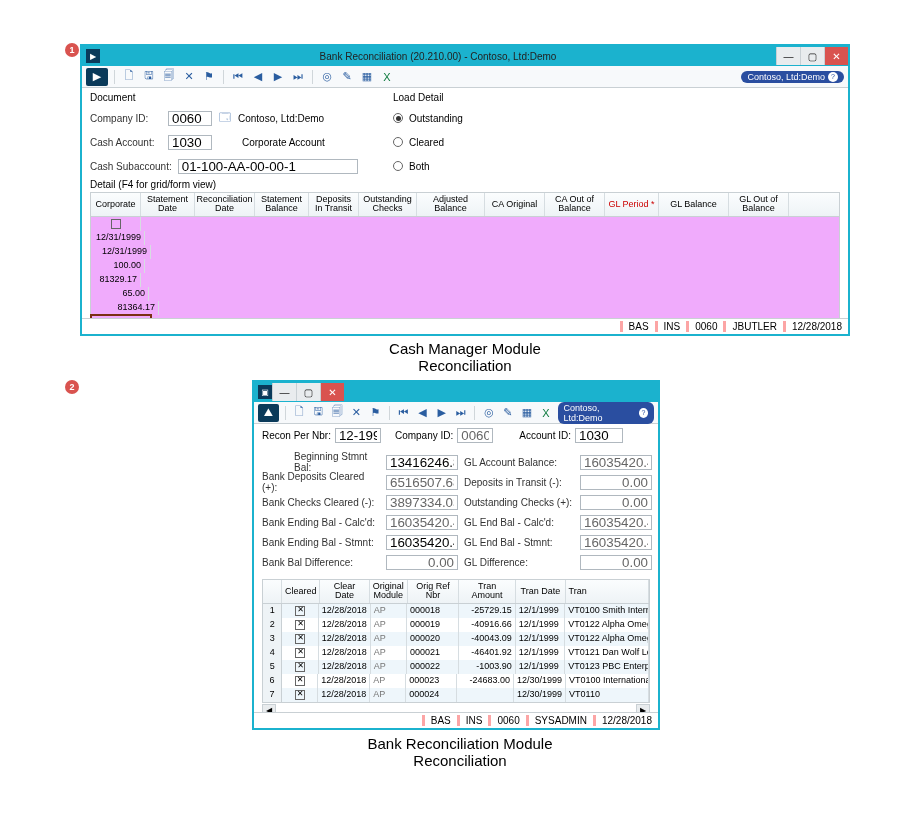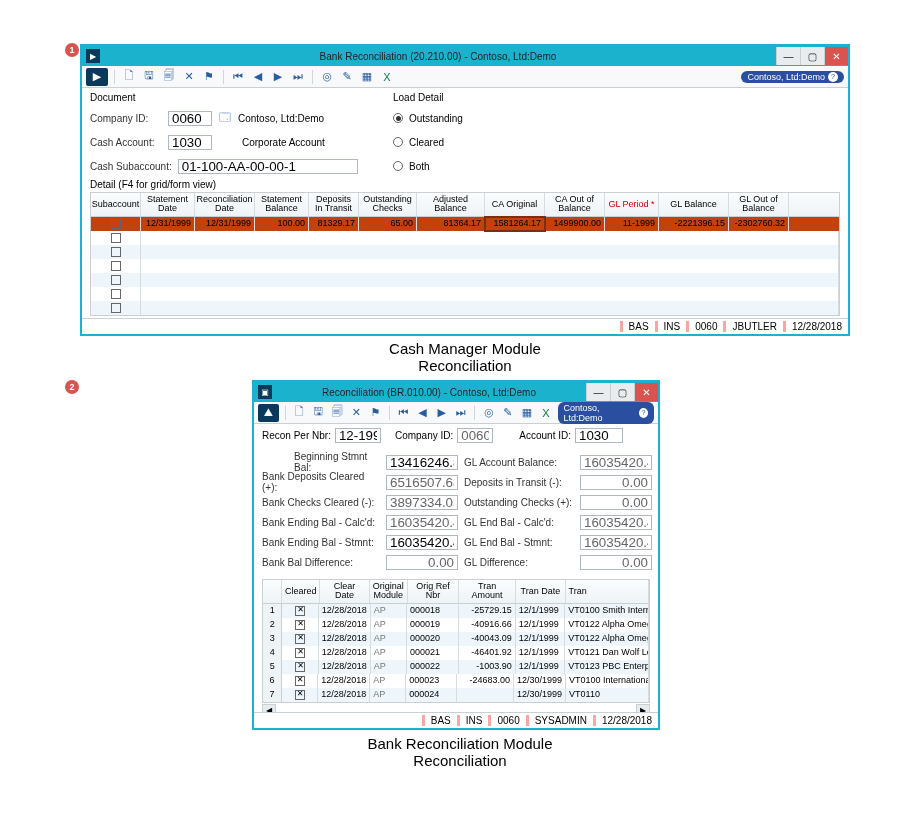--- a/index.html
+++ b/index.html
@@ -31,21 +31,21 @@
   .radio { width: 10px; height: 10px; border: 1px solid #666; border-radius: 50%; display: inline-block; vertical-align: middle; position: relative; }
   .radio.sel::after { content: ''; width: 5px; height: 5px; background: #333; border-radius: 50%; position: absolute; top: 1.5px; left: 1.5px; }
   .btn { background: linear-gradient(#fdfdfd,#eef1f3); border: 1px solid #b0b8bf; padding: 3px 10px; font-size: 10px; cursor: pointer; }
   .grid { border: 1px solid #c9d0d4; display: flex; flex-direction: column; margin-top: 2px; }
   .ghead, .grow { display: flex; }
   .ghead { background: linear-gradient(#fbfdfe,#eef3f6); border-bottom: 1px solid #c9d0d4; }
   .gc { border-right: 1px solid #d6dde1; padding: 2px 3px; font-size: 9px; display: flex; align-items: center; justify-content: center; text-align: center; line-height: 1.05; min-height: 22px; }
   .grow .gc { min-height: 14px; justify-content: flex-end; }
   .grow .gc.center { justify-content: center; }
   .grow.alt { background: #eef6fb; }
-  .grow.sel { background: #c2410c; }
+  .grow.sel { background: #f0abfc; flex-direction: column; }
   .chk { width: 10px; height: 10px; border: 1px solid #666; display: inline-block; }
   .chk.x::after { content: '✕'; font-size: 8px; position: relative; top:-2px; left: 0.5px; }
   .hl { outline: 2px solid #7a2f13; outline-offset: -1px; }
   .red { color: #c00; }
   .statusbar { border-top: 1px solid #c9d0d4; display: flex; justify-content: flex-end; gap: 0; font-size: 10px; height: 16px; align-items: center; }
   .statusbar span { border-left: 3px solid #fca5a5; padding: 0 6px; }
   .caption { position: absolute; text-align: center; font-size: 15px; }
   .cap1 { top: 340px; left: 360px; width: 210px; }
   .cap2 { top: 735px; left: 345px; width: 230px; }
   .scrollbtn { width: 14px; height: 14px; background: #e9ecee; border: 1px solid #c9d0d4; display: flex; align-items: center; justify-content: center; font-size: 8px; }
@@ -125,21 +125,21 @@
           </div>
         <div class="formrow">
             <span class="radio"></span>
             <span>Both</span>
           </div>
       </div>
     </div>
     <div style="margin-top:4px;">Detail (F4 for grid/form view)</div>
     <div class="grid">
       <div class="ghead">
-        <div class="gc w-recon">Subaccount</div>
+        <div class="gc w-recon">Corporate</div>
         <div class="gc w-sdate">Statement Date</div>
         <div class="gc w-rdate">Reconciliation Date</div>
         <div class="gc w-sbal">Statement Balance</div>
         <div class="gc w-dep">Deposits In Transit</div>
         <div class="gc w-out">Outstanding Checks</div>
         <div class="gc w-adj">Adjusted Balance</div>
         <div class="gc w-ca">CA Original</div>
         <div class="gc w-caout">CA Out of Balance</div>
         <div class="gc w-glp red">GL Period *</div>
         <div class="gc w-glb">GL Balance</div>
@@ -210,21 +210,20 @@
     <span>0060</span>
     <span>JBUTLER</span>
     <span>12/28/2018</span>
   </div>
 </div>
 <div class="caption cap1">Cash Manager Module Reconciliation</div>
 
 <div class="window win2">
   <div class="titlebar">
     <div class="ticon">▣</div>
-    <div class="ttitle">Reconciliation (BR.010.00) - Contoso, Ltd:Demo</div>
     <div class="winbtns">
       <div class="winbtn">—</div>
       <div class="winbtn">▢</div>
       <div class="winbtn close">✕</div>
     </div>
   </div>
   <div class="toolbar">
     <div class="tbtn playbtn" style="background:#0a3a5a;">⛰</div>
     <div class="sep"></div>
     <div class="tbtn">🗋</div>

